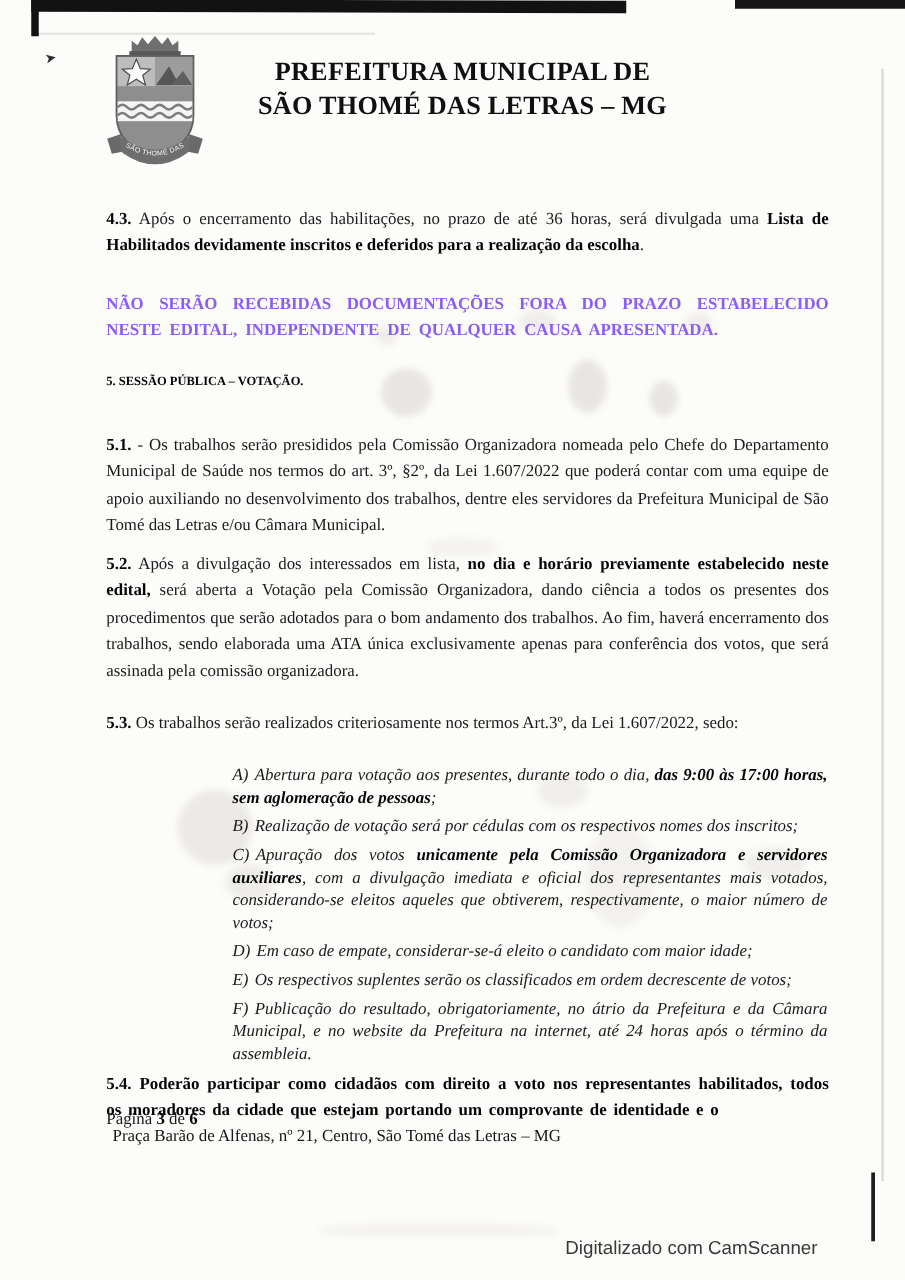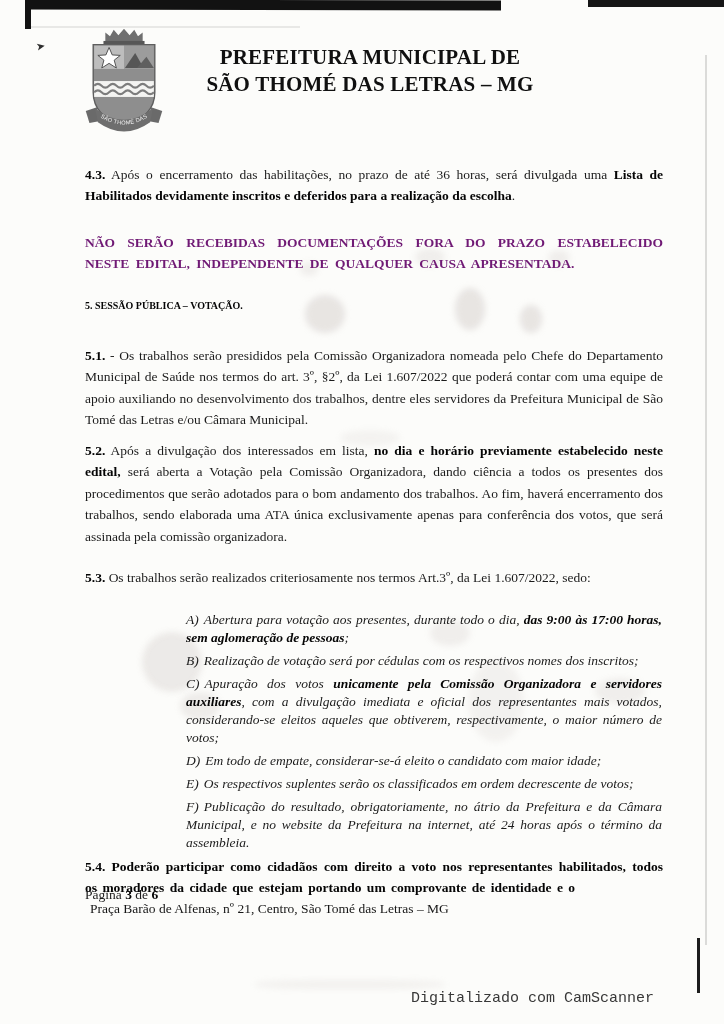--- a/index.html
+++ b/index.html
@@ -33,33 +33,33 @@
   .sm12{left:255px;top:980px;width:190px;height:9px;opacity:.5;border-radius:40%;}
   .sm13{left:340px;top:430px;width:60px;height:16px;opacity:.4;}
   
   .crest{left:82px;top:26px;}
   .title-block{left:205px;top:44px;width:330px;text-align:center;
     font-weight:bold;font-size:21px;line-height:27px;color:#101010;letter-spacing:.2px;}
   
   .para{left:85px;width:578px;text-align:justify;font-size:13.5px;line-height:21.5px;}
   .b{font-weight:bold;color:#050505;}
   .pos-p43{top:150px;}
-  .pos-pnao{top:218px;font-weight:bold;color:#701a75;word-spacing:3px;}
+  .pos-pnao{top:218px;font-weight:bold;color:#8b5cf6;word-spacing:3px;}
   .pos-h5{top:295px;font-weight:bold;color:#050505;}
   .pos-p51{top:331px;}
   .pos-p52{top:426px;}
   .pos-p53{top:553px;}
   .items{left:186px;top:611px;width:476px;font-style:italic;}
   .item{text-align:justify;font-size:13.5px;line-height:18px;margin-bottom:5px;}
   .it-letter{margin-right:5px;}
   .pos-p54{top:842px;font-weight:bold;color:#050505;word-spacing:2px;}
   .pos-pagelabel{left:85px;top:884px;font-size:13.5px;line-height:21px;}
   .pos-address{left:90px;top:899px;width:620px;text-align:left;font-size:13.5px;line-height:20.5px;color:#161616;}
   
-  .scanner-note{right:70px;top:990px;font-family:Liberation Mono, monospace;
+  .scanner-note{right:70px;top:990px;font-family:Liberation Sans, sans-serif;
     font-size:15px;font-weight:500;color:#383838;}
 </style>
 </head>
 <body>
 
 <div class="abs topbar-1"></div>
 <div class="abs topbar-2"></div>
 <div class="abs corner-mark"></div>
 <div class="abs under-line"></div>
 <div class="abs edge-line"></div>
@@ -117,21 +117,21 @@
 <p class="abs para pos-p51"><span class="b">5.1.</span><span> - Os trabalhos serão presididos pela Comissão Organizadora nomeada pelo Chefe do Departamento Municipal de Saúde nos termos do art. 3º, §2º, da Lei 1.607/2022 que poderá contar com uma equipe de apoio auxiliando no desenvolvimento dos trabalhos, dentre eles servidores da Prefeitura Municipal de São Tomé das Letras e/ou Câmara Municipal.</span></p>
 
 <p class="abs para pos-p52"><span class="b">5.2.</span><span> Após a divulgação dos interessados em lista, </span><span class="b">no dia e horário previamente estabelecido neste edital,</span><span> será aberta a Votação pela Comissão Organizadora, dando ciência a todos os presentes dos procedimentos que serão adotados para o bom andamento dos trabalhos. Ao fim, haverá encerramento dos trabalhos, sendo elaborada uma ATA única exclusivamente apenas para conferência dos votos, que será assinada pela comissão organizadora.</span></p>
 
 <p class="abs para pos-p53"><span class="b">5.3.</span><span> Os trabalhos serão realizados criteriosamente nos termos Art.3º, da Lei 1.607/2022, sedo:</span></p>
 
 <div class="abs items">
   <p class="item" style="margin:0 0 5px 0;"><span class="it-letter">A)</span><span>Abertura para votação aos presentes, durante todo o dia, </span><span class="b">das 9:00 às 17:00 horas, sem aglomeração de pessoas</span><span>;</span></p>
   <p class="item" style="margin:0 0 5px 0;"><span class="it-letter">B)</span><span>Realização de votação será por cédulas com os respectivos nomes dos inscritos;</span><span class="b"></span><span></span></p>
   <p class="item" style="margin:0 0 5px 0;"><span class="it-letter">C)</span><span>Apuração dos votos </span><span class="b">unicamente pela Comissão Organizadora e servidores auxiliares</span><span>, com a divulgação imediata e oficial dos representantes mais votados, considerando-se eleitos aqueles que obtiverem, respectivamente, o maior número de votos;</span></p>
-  <p class="item" style="margin:0 0 5px 0;"><span class="it-letter">D)</span><span>Em todo de empate, considerar-se-á eleito o candidato com maior idade;</span><span class="b"></span><span></span></p>
+  <p class="item" style="margin:0 0 5px 0;"><span class="it-letter">D)</span><span>Em caso de empate, considerar-se-á eleito o candidato com maior idade;</span><span class="b"></span><span></span></p>
   <p class="item" style="margin:0 0 5px 0;"><span class="it-letter">E)</span><span>Os respectivos suplentes serão os classificados em ordem decrescente de votos;</span><span class="b"></span><span></span></p>
   <p class="item" style="margin:0 0 5px 0;"><span class="it-letter">F)</span><span>Publicação do resultado, obrigatoriamente, no átrio da Prefeitura e da Câmara Municipal, e no website da Prefeitura na internet, até 24 horas após o término da assembleia.</span><span class="b"></span><span></span></p>
 </div>
 
 <p class="abs para pos-p54">5.4. Poderão participar como cidadãos com direito a voto nos representantes habilitados, todos os moradores da cidade que estejam portando um comprovante de identidade e o</p>
 
 <div class="abs pos-pagelabel"><span>Página </span><span class="b">3</span><span> de </span><span class="b">6</span></div>
 
 <div class="abs pos-address">
   <div>Praça Barão de Alfenas, nº 21, Centro, São Tomé das Letras – MG</div>

